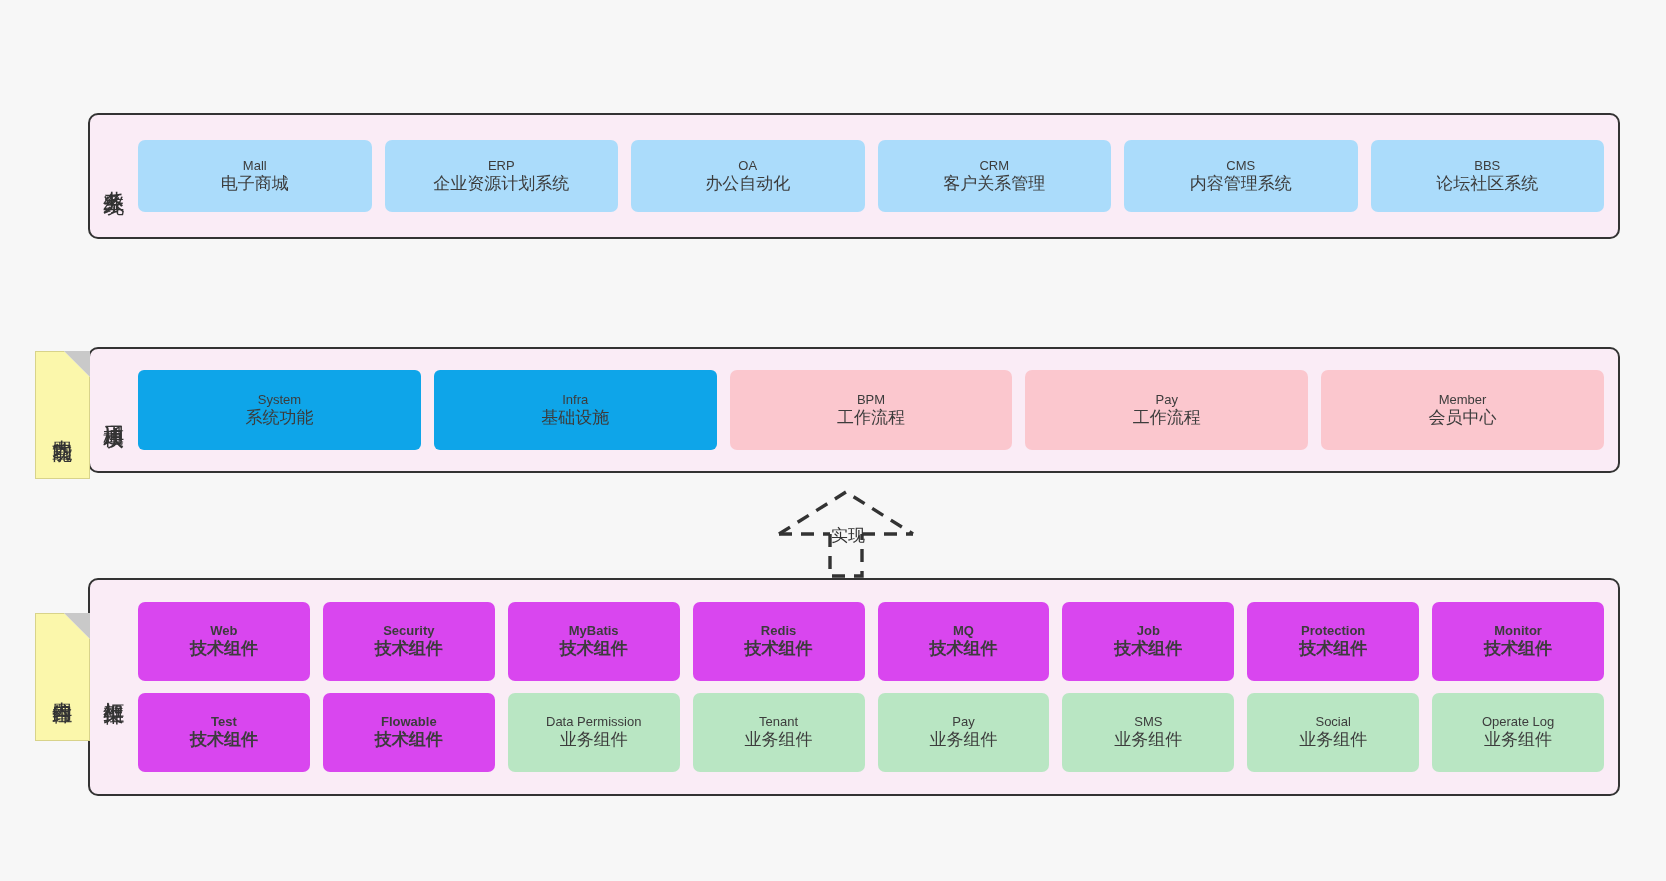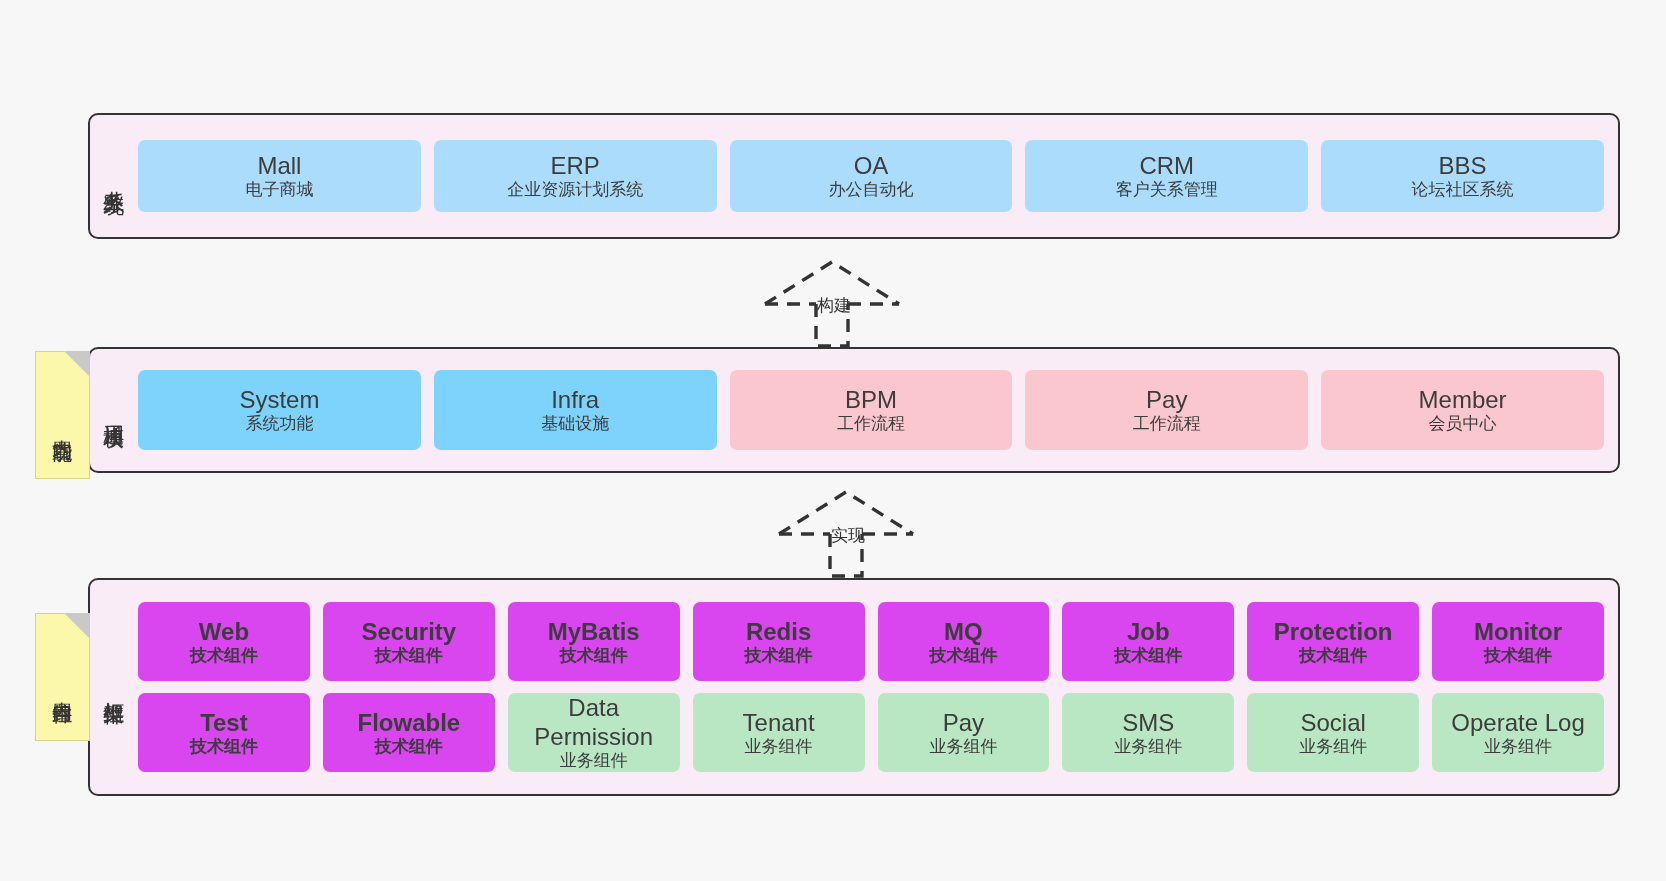--- a/index.html
+++ b/index.html
@@ -57,26 +57,26 @@
     border-radius:7px;
     display:flex;
     flex-direction:column;
     align-items:center;
     justify-content:center;
     text-align:center;
     box-sizing:border-box;
     line-height:1.22;
     padding:4px 2px;
   }
-  .cell .en{font-size:24px;color:#3c3c3c;}
+  .cell .en{font-size:13px;color:#3c3c3c;}
   .cell .cn{font-size:17px;color:#3c3c3c;}
 
   
   .c-blue      {background:#abdcfb;}
-  .c-red       {background:#7dd3fc;}
+  .c-red       {background:#0ea5e9;border-radius:6px;}
   .c-pink      {background:#fbc7ce;}
   .c-green     {background:#d946ef;font-weight:bold;}
   .c-greenlight{background:#b9e6c3;}
 
   
   #layer1{left:88px;top:113px;width:1532px;height:126px;}
   #layer1 .cell{height:72px;}
   #layer2{left:88px;top:347px;width:1532px;height:126px;}
   #layer2 .cell{height:80px;}
   #layer3{left:88px;top:578px;width:1532px;height:218px;}
@@ -154,35 +154,31 @@
         </div>
         <div class="cell c-blue">
           <span class="en">OA</span>
           <span class="cn">办公自动化</span>
         </div>
         <div class="cell c-blue">
           <span class="en">CRM</span>
           <span class="cn">客户关系管理</span>
         </div>
         <div class="cell c-blue">
+          <span class="en">CMS</span>
+          <span class="cn">内容管理系统</span>
+        </div>
+        <div class="cell c-blue">
           <span class="en">BBS</span>
           <span class="cn">论坛社区系统</span>
         </div>
       </div>
     </div>
   </div>
 
-  <div class="arrow-group" id="arrow1">
-    <svg width="150" height="90" viewBox="0 0 150 90">
-      <path d="M 8 46 L 75 4 L 142 46" fill="none" stroke="#333" stroke-width="3.4" stroke-dasharray="13,9" stroke-linecap="butt"></path>
-      <path d="M 8 46 L 59 46 M 91 46 L 142 46" fill="none" stroke="#333" stroke-width="3.4" stroke-dasharray="13,9"></path>
-      <path d="M 59 46 L 59 88 L 91 88 L 91 46" fill="none" stroke="#333" stroke-width="3.4" stroke-dasharray="13,9"></path>
-    </svg>
-    <span class="arrow-label">构建</span>
-  </div>
 
   <div class="layer" id="layer2">
     <div class="layer-label">通用模块</div>
     <div class="layer-body">
       <div class="row">
         <div class="cell c-red">
           <span class="en">System</span>
           <span class="cn">系统功能</span>
         </div>
         <div class="cell c-red">

